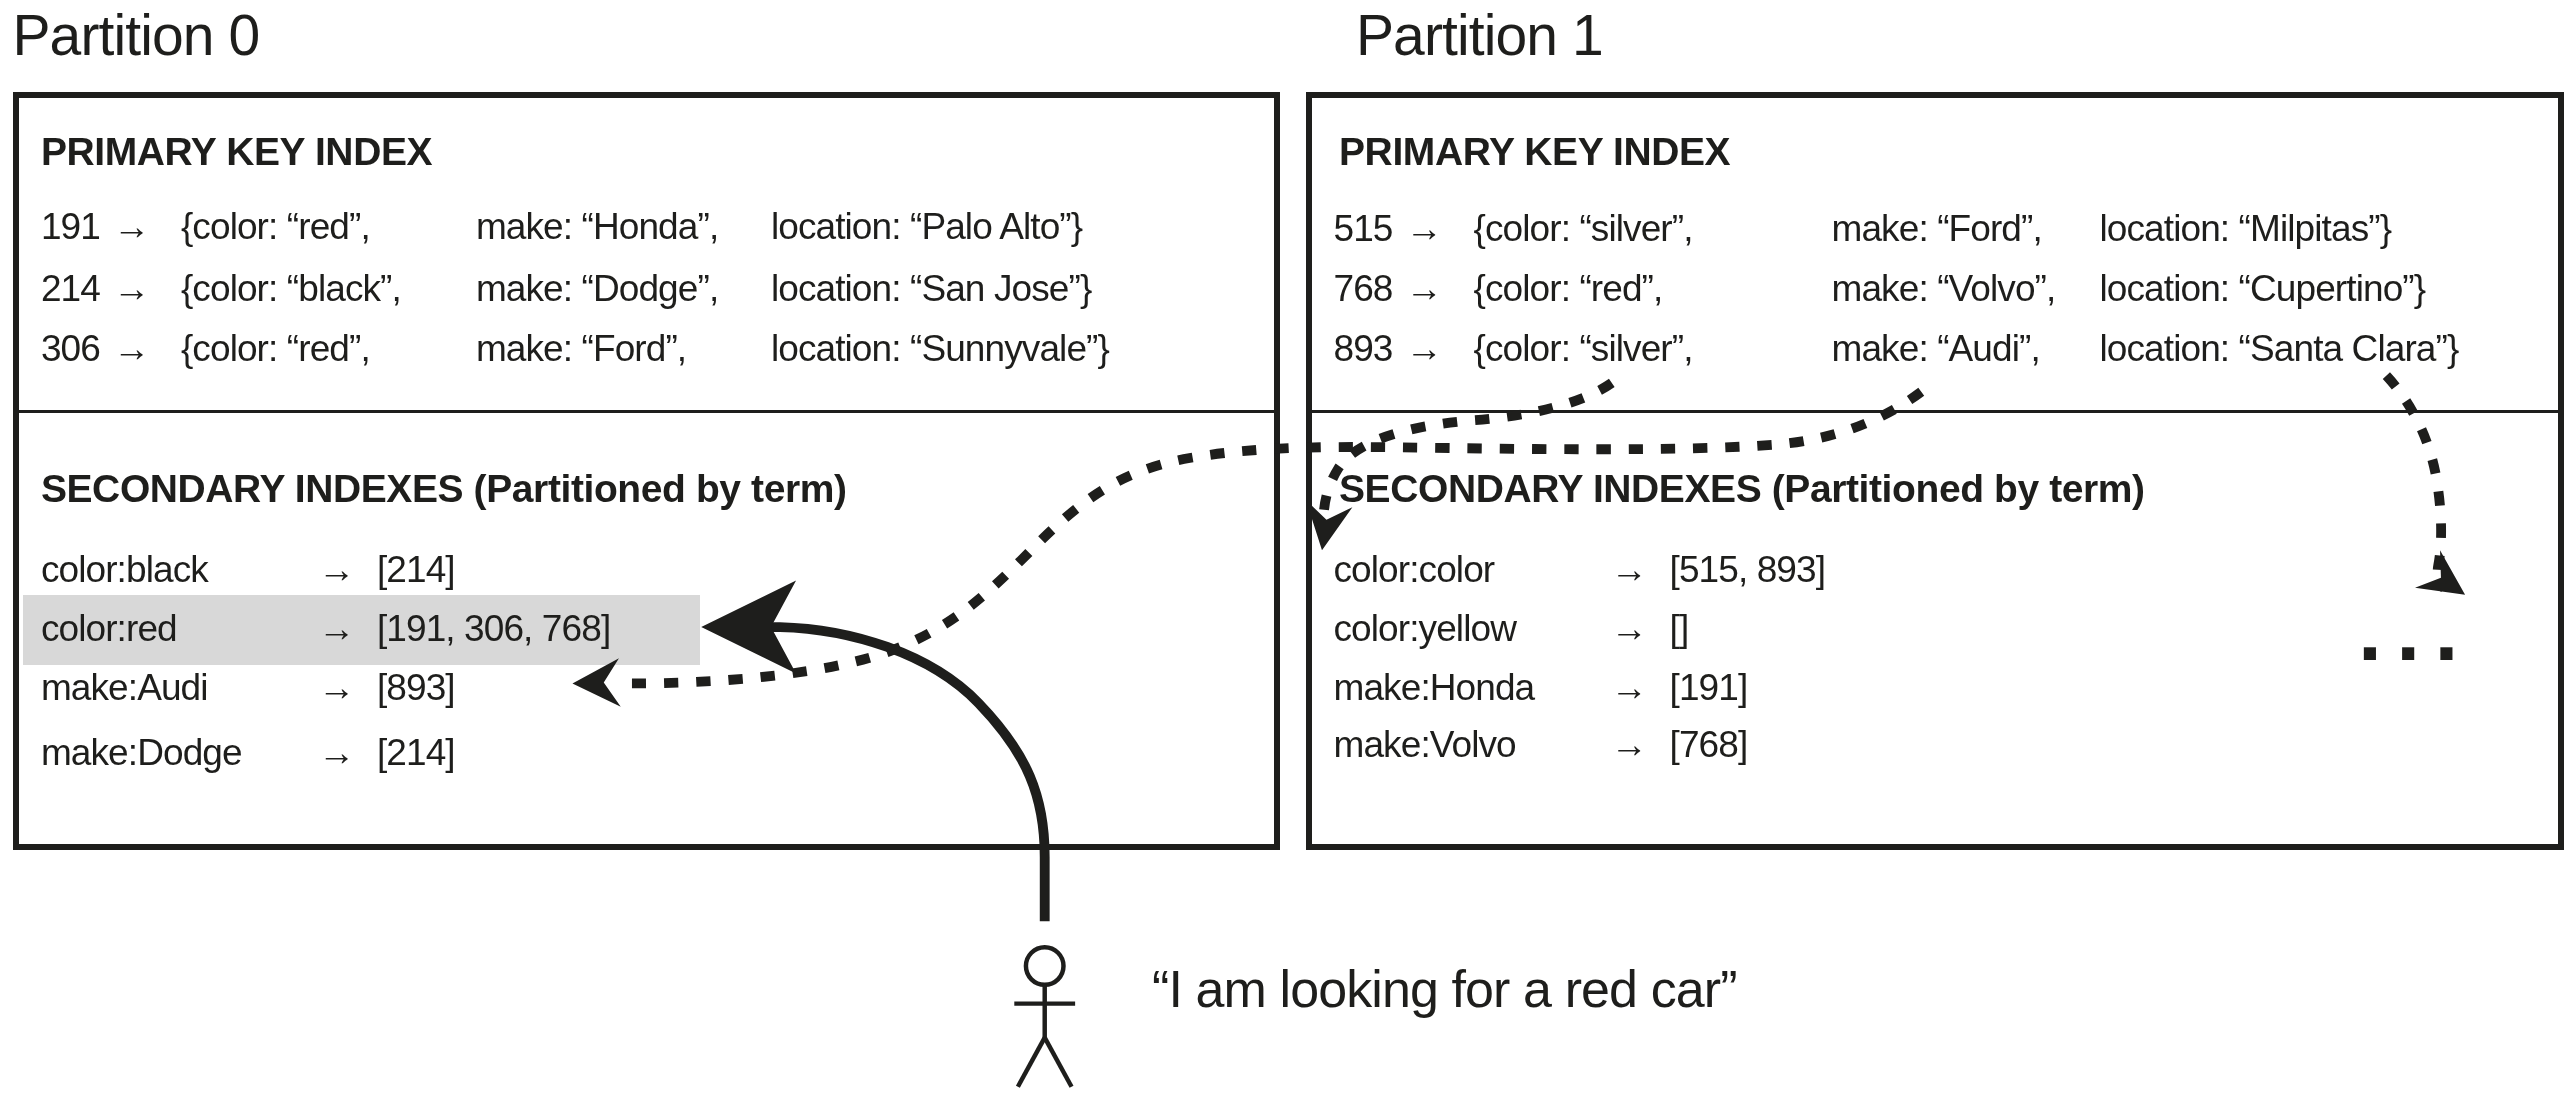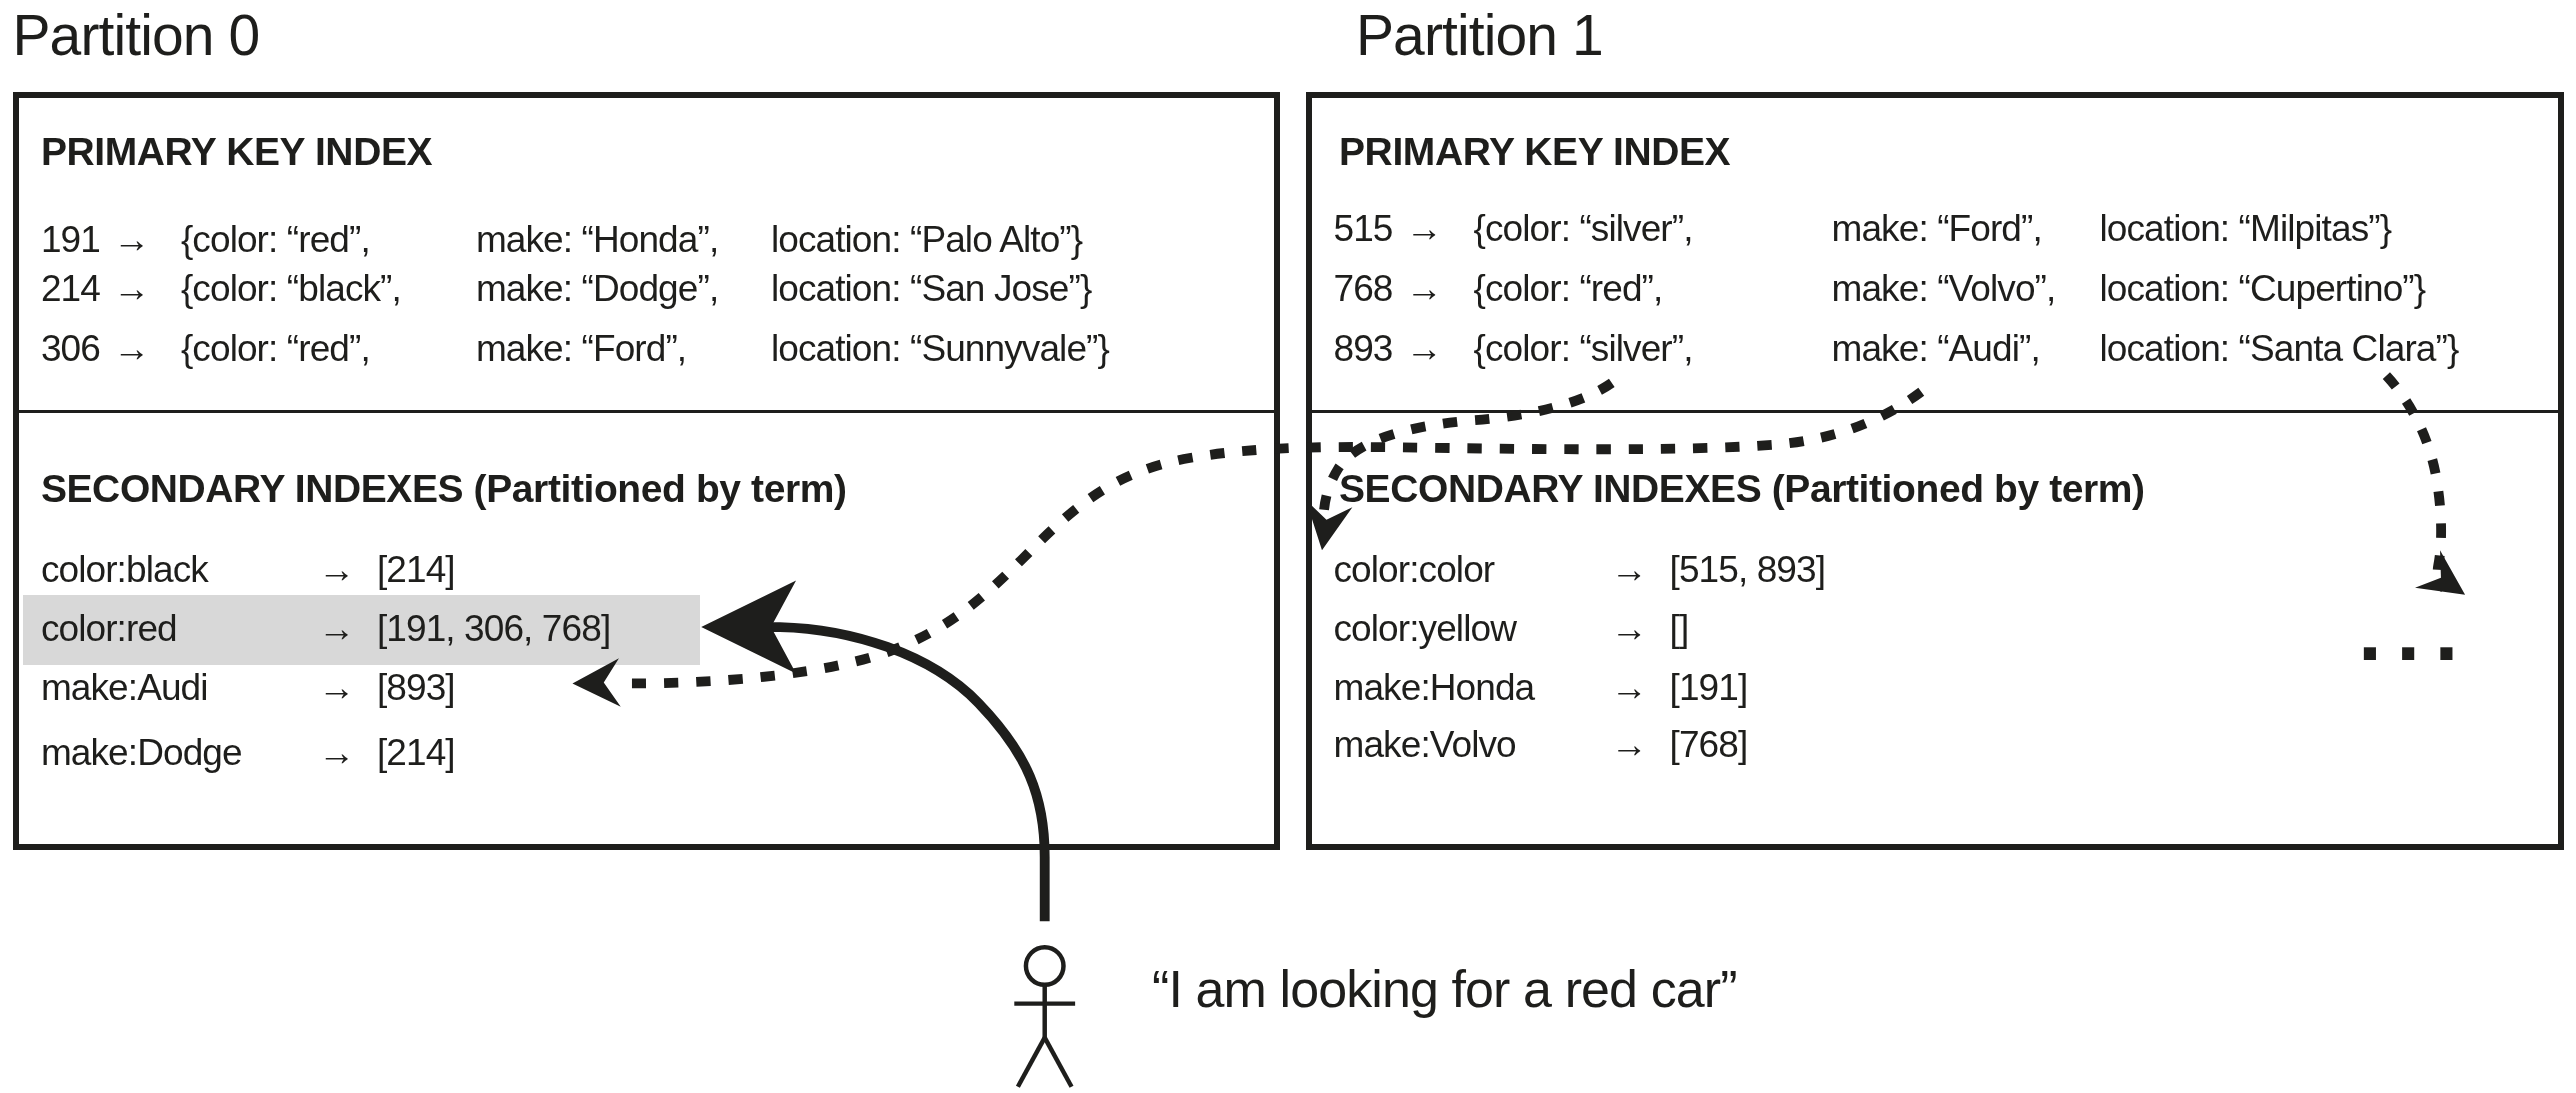--- a/index.html
+++ b/index.html
@@ -52,21 +52,21 @@
 <div class="stage">
 
   <div class="ptitle" style="left:12.5px;">Partition 0</div>
   <div class="ptitle" style="left:1308px;margin-left:48px;">Partition 1</div>
 
   <div class="pbox p0" style="left:13.4px;top:92px;width:1267px;height:758px;">
     <div class="hl" style="left:3.6px;top:497px;width:677px;height:70px;"></div>
 
     <div class="hdr" style="top:29px;">PRIMARY KEY INDEX</div>
 
-    <div class="prow" style="top:114px;">
+    <div class="prow" style="top:101px;">
       <span class="key">191</span><span class="arr">→</span><span class="fc">{color: “red”,</span><span class="fm">make: “Honda”,</span><span class="fl">location: “Palo Alto”}</span>
     </div>
     <div class="prow" style="top:163px;">
       <span class="key">214</span><span class="arr">→</span><span class="fc">{color: “black”,</span><span class="fm">make: “Dodge”,</span><span class="fl">location: “San Jose”}</span>
     </div>
     <div class="prow" style="top:223px;">
       <span class="key">306</span><span class="arr">→</span><span class="fc">{color: “red”,</span><span class="fm">make: “Ford”,</span><span class="fl">location: “Sunnyvale”}</span>
     </div>
 
     <div class="divider" style="top:312px;"></div>

